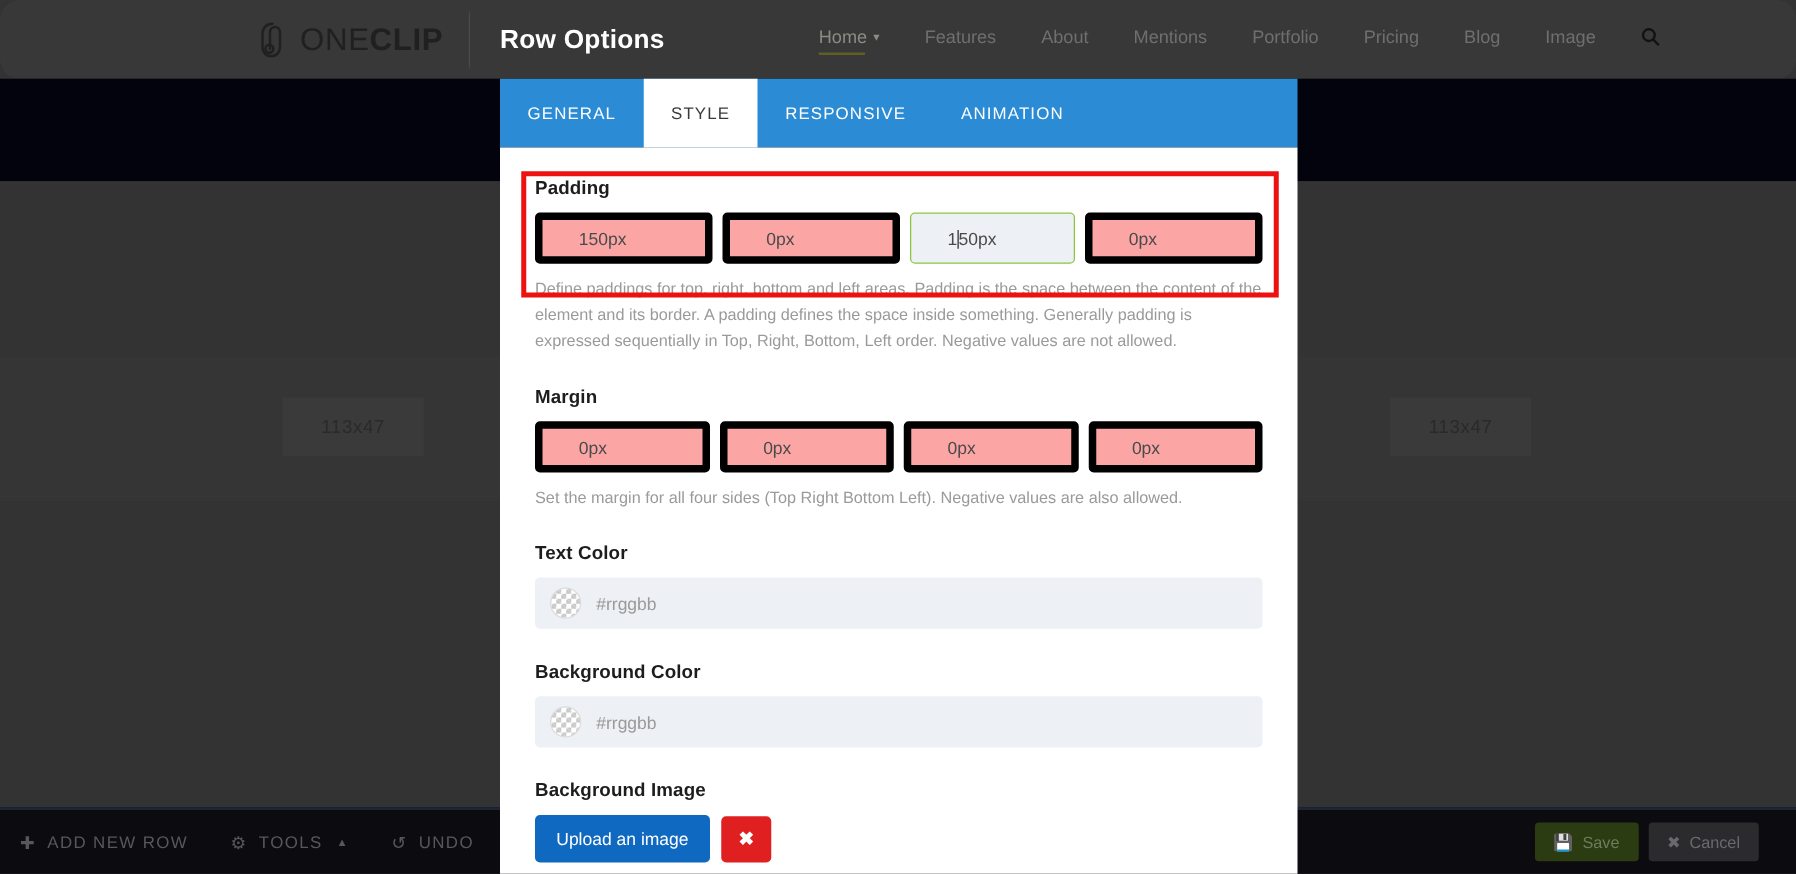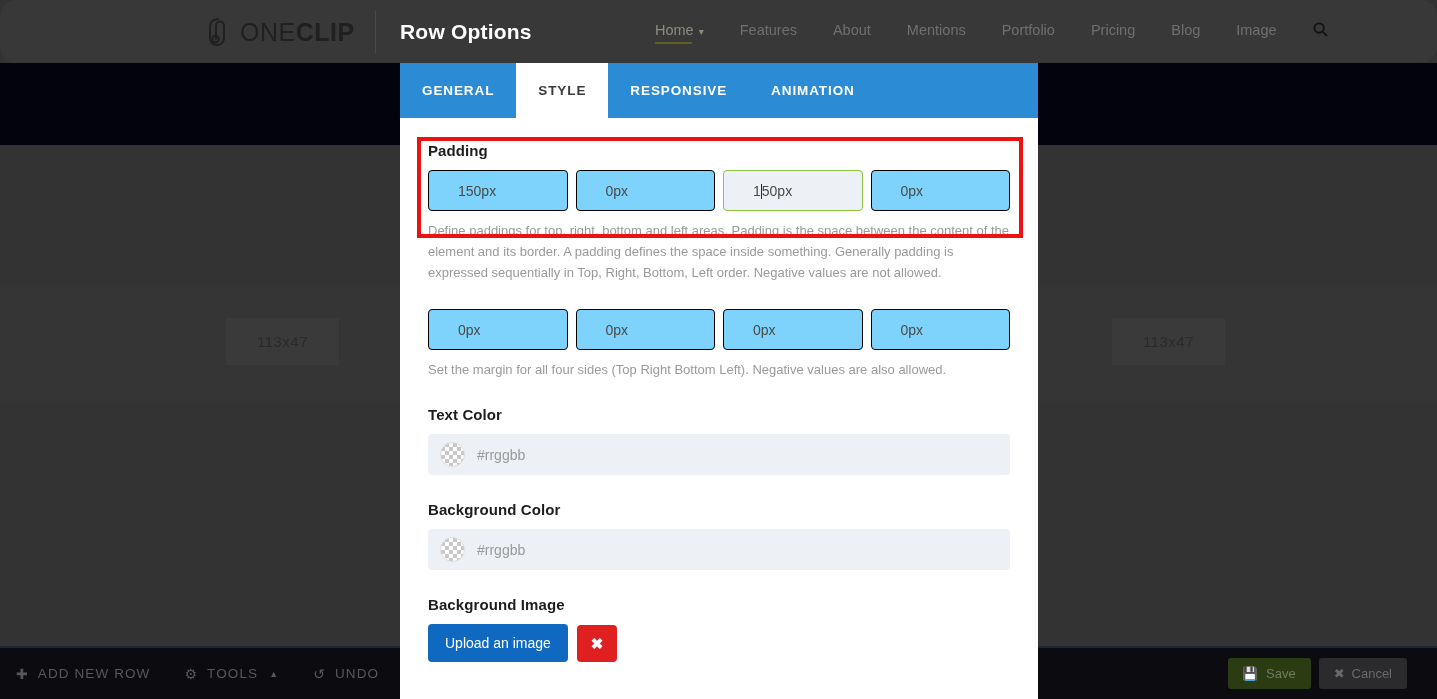--- a/index.html
+++ b/index.html
@@ -193,21 +193,20 @@
     display: flex;
     align-items: stretch;
   }
   .tab {
     display: flex;
     align-items: center;
     padding: 0 22px;
     font-size: 13.5px;
     letter-spacing: 0.9px;
     color: #ffffff;
-    font-weight: bold;
   }
   .tab.active {
     background: #ffffff;
     color: #3a3a3a;
   }
 
   .modal-body {
     position: absolute;
     top: 118px; left: 0;
     width: 638px;
@@ -225,22 +224,22 @@
     letter-spacing: 0.1px;
   }
 
   .quad {
     display: flex;
     gap: 8px;
   }
   .quad .box {
     flex: 1;
     height: 41px;
-    background: #7dd3fc;
-    border: 1px solid #000000;
+    background: #fca5a5;
+    border: 6px solid #000000;
     border-radius: 4px;
     display: flex;
     align-items: center;
     padding-left: 29px;
     font-size: 14px;
     color: #4a4a4a;
     position: relative;
   }
   .quad .box.focused {
     border: 1px solid #8cc63f;
@@ -425,20 +424,21 @@
             <span>1</span>
             <span class="caret"></span>
             <span>50px</span>
           </div>
         <div class="box">0px</div>
       </div>
       <div class="help">Define paddings for top, right, bottom and left areas. Padding is the space between the content of the element and its border. A padding defines the space inside something. Generally padding is expressed sequentially in Top, Right, Bottom, Left order. Negative values are not allowed.</div>
     </div>
 
     <div class="section">
+      <div class="field-label">Margin</div>
       <div class="quad">
         <div class="box">0px</div>
         <div class="box">0px</div>
         <div class="box">0px</div>
         <div class="box">0px</div>
       </div>
       <div class="help">Set the margin for all four sides (Top Right Bottom Left). Negative values are also allowed.</div>
     </div>
 
     <div class="section">

